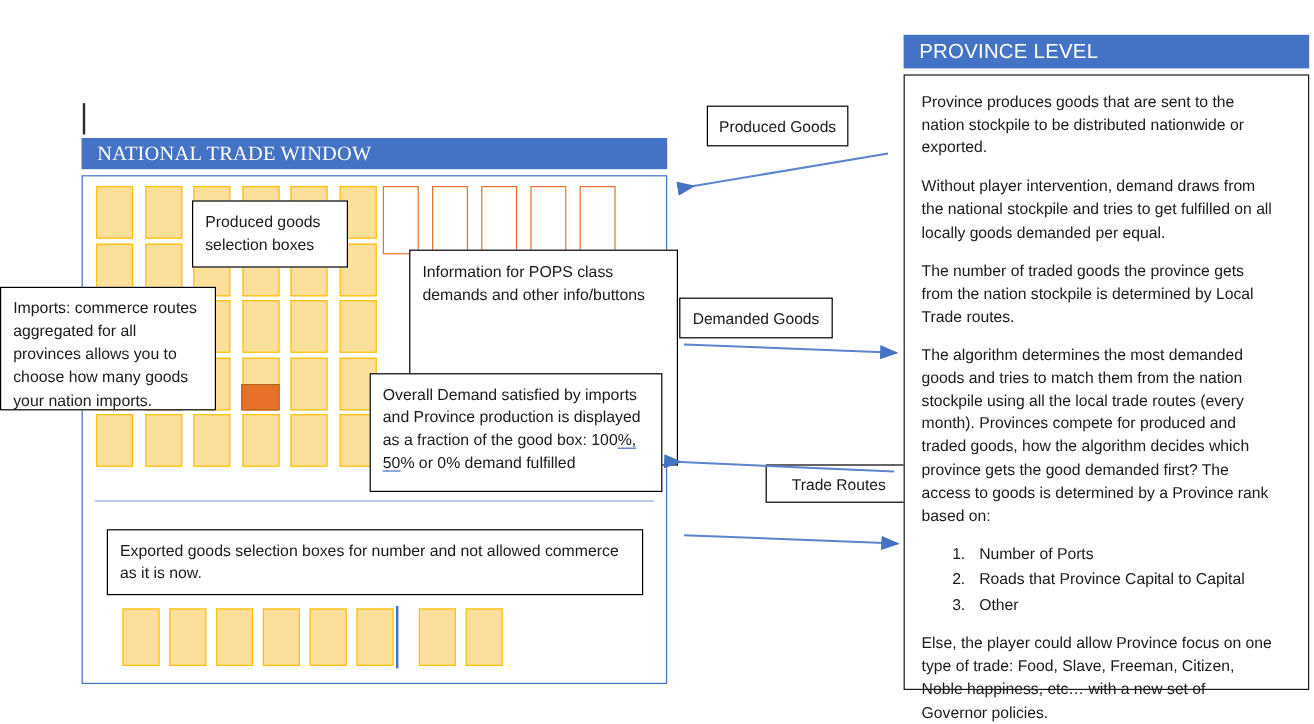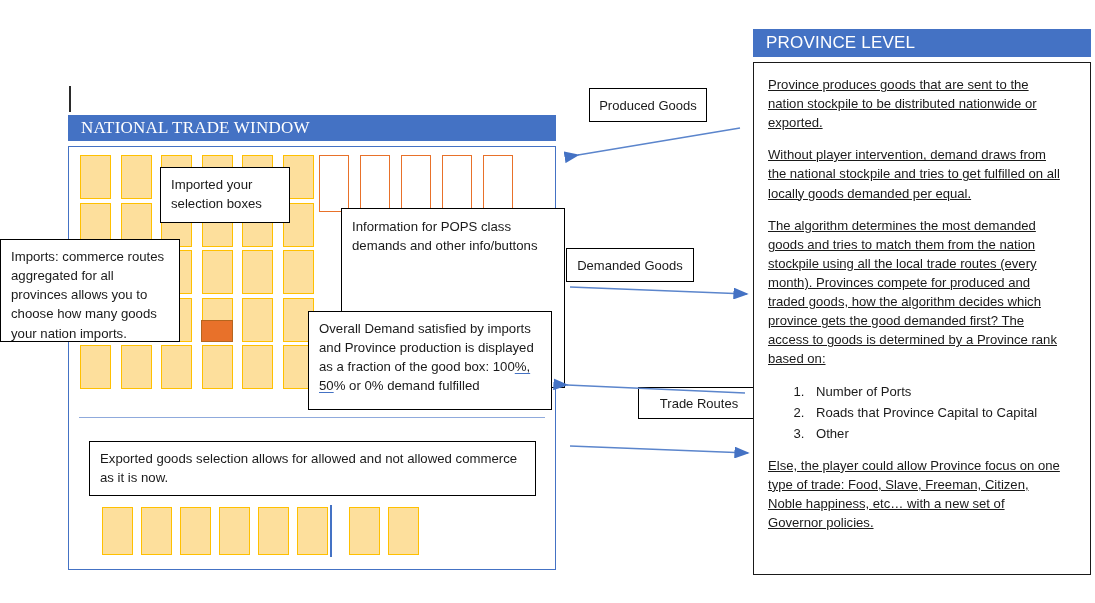--- a/index.html
+++ b/index.html
@@ -126,21 +126,21 @@
     left: 753px; top: 62px;
     width: 338px; height: 513px;
     border: 1.4px solid #1a1a1a;
     background: #ffffff;
     box-sizing: border-box;
     padding: 12px 14px 10px 14px;
     font-size: 13.1px;
     line-height: 1.46;
     color: #1a1a1a;
   }
-  #province-panel p { margin: 0 16px 13px 0; text-decoration: underline; }
+  #province-panel p { margin: 0 16px 13px 0; }
   #province-panel ol {
     margin: 0 0 13px 0;
     padding-left: 40px;
   }
   #province-panel li { margin-bottom: 2px; padding-left: 8px; }
 
   .spellcheck {
     text-decoration: underline;
     text-decoration-color: #4472C4;
     text-decoration-thickness: 1px;
@@ -207,33 +207,33 @@
       <div class="export-box" style="left: 111px; top: 360px;"></div>
       <div class="export-box" style="left: 150px; top: 360px;"></div>
       <div class="export-box" style="left: 189px; top: 360px;"></div>
       <div class="export-box" style="left: 228px; top: 360px;"></div>
       <div class="export-box" style="left: 280px; top: 360px;"></div>
       <div class="export-box" style="left: 319px; top: 360px;"></div>
     </div>
   <div class="abs" id="export-divider" style="left:261px; top:358px;"></div>
 </div>
 
-<div class="callout" id="callout-imported" style="left:160px; top:167px; width:130px; height:56px;">Imported your selection boxes</div>
+<div class="callout" id="callout-imported" style="left:160px; top:167px; width:130px; height:56px;">Produced goods selection boxes</div>
 
 <div class="callout" id="callout-imports" style="left:0px; top:239px; width:180px; height:103px;">Imports: commerce routes aggregated for all provinces allows you to choose how many goods your nation imports.</div>
 
 <div class="callout" id="callout-pops" style="left:341px; top:208px; width:224px; height:180px; padding-top:8px;">
   <span>Information for POPS class demands and other info/buttons</span>
 </div>
 
 <div class="callout" id="callout-demand" style="left:308px; top:311px; width:244px; height:99px;">
   <span>Overall Demand satisfied by imports and Province production is displayed as a fraction of the good box: 100</span><span class="spellcheck">%,  50</span><span>% or 0% demand fulfilled</span>
 </div>
 
-<div class="callout" id="callout-exported" style="left:89px; top:441px; width:447px; height:55px;">Exported goods selection allows for allowed and not allowed commerce as it is now.</div>
+<div class="callout" id="callout-exported" style="left:89px; top:441px; width:447px; height:55px;">Exported goods selection boxes for number and not allowed commerce as it is now.</div>
 
 <div class="connector-label" id="connector-produced" style="left:589px; top:88px; width:118px; height:34px;">Produced Goods</div>
 
 <div class="connector-label" id="connector-demanded" style="left:566px; top:248px; width:128px; height:34px;">Demanded Goods</div>
 
 <div class="connector-label" id="connector-trade" style="left:597px; top:387px; width:122px; height:32px;margin-left:41px;">Trade Routes</div>
 
 <svg class="abs" id="arrow-layer">
   <defs>
     <marker id="ah-r" markerWidth="9" markerHeight="7" refX="8" refY="3.5" orient="auto">
@@ -250,20 +250,21 @@
 
   <line x1="745" y1="393" x2="567" y2="385" stroke="#5B85CC" stroke-width="1.7" marker-end="url(#ah-l)"></line>
   <line x1="570" y1="446" x2="748" y2="453" stroke="#5B85CC" stroke-width="1.7" marker-end="url(#ah-r)"></line>
 </svg>
 
 <div class="abs section-header" id="province-header">PROVINCE LEVEL</div>
 
 <div class="abs" id="province-panel">
   <p>Province produces goods that are sent to the nation stockpile to be distributed nationwide or exported.</p>
   <p>Without player intervention, demand draws from the national stockpile and tries to get fulfilled on all locally goods demanded per equal.</p>
+  <p>The number of traded goods the province gets from the nation stockpile is determined by Local Trade routes.</p>
   <p>The algorithm determines the most demanded goods and tries to match them from the nation stockpile using all the local trade routes (every month). Provinces compete for produced and traded goods, how the algorithm decides which province gets the good demanded first? The access to goods is determined by a Province rank based on:</p>
   <ol>
     <li>Number of Ports</li>
     <li>Roads that Province Capital to Capital</li>
     <li>Other</li>
   </ol>
   <p>Else, the player could allow Province focus on one type of trade: Food, Slave, Freeman, Citizen, Noble happiness, etc… with a new set of Governor policies.</p>
 </div>
 
 </body></html>

